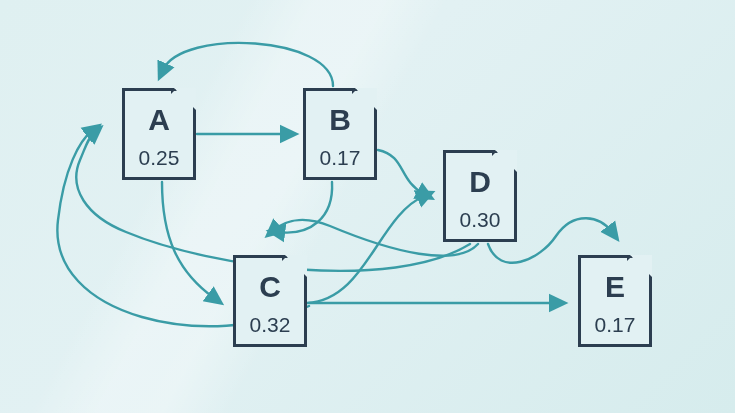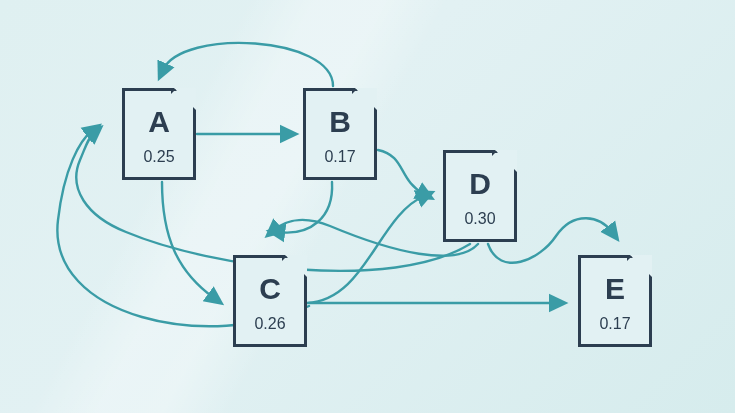--- a/index.html
+++ b/index.html
@@ -76,21 +76,21 @@
   }
   .node-letter {
     font-size: 30px;
     font-weight: bold;
     color: #2c3e50;
     line-height: 1;
     margin-top: 4px;
     letter-spacing: 0px;
   }
   .node-value {
-    font-size: 16px;
+    font-size: 21px;
     color: #2c3e50;
     line-height: 1;
     margin-top: 12px;
     text-align: center;
   }
 </style>
 </head>
 <body>
 
 <div id="stage">
@@ -142,21 +142,21 @@
     <div class="corner-fold"></div>
     <div class="corner-line"></div>
     <div class="node-letter">B</div>
     <div class="node-value">0.17</div>
   </div>
 
   <div class="node" style="left:233px; top:255px;">
     <div class="corner-fold"></div>
     <div class="corner-line"></div>
     <div class="node-letter">C</div>
-    <div class="node-value">0.26</div>
+    <div class="node-value">0.32</div>
   </div>
 
   <div class="node" style="left:443px; top:150px;">
     <div class="corner-fold"></div>
     <div class="corner-line"></div>
     <div class="node-letter">D</div>
     <div class="node-value">0.30</div>
   </div>
 
   <div class="node" style="left:578px; top:255px;">

